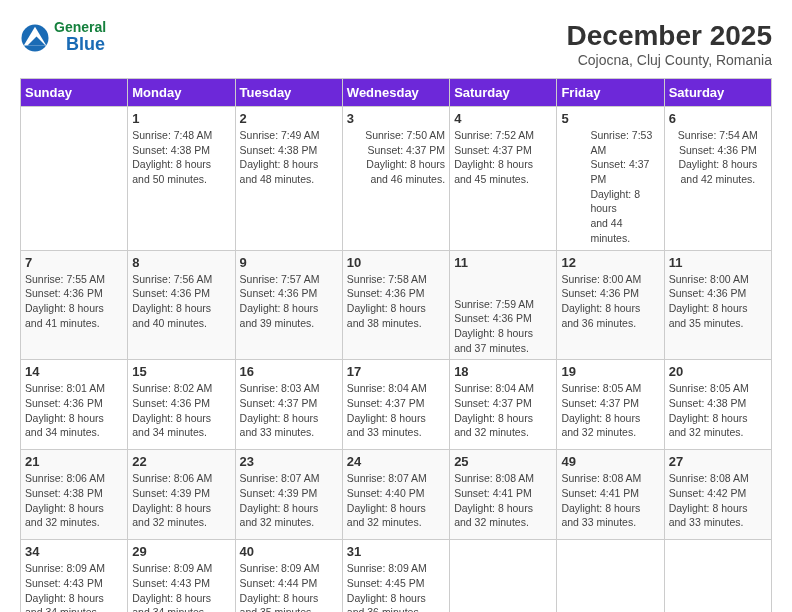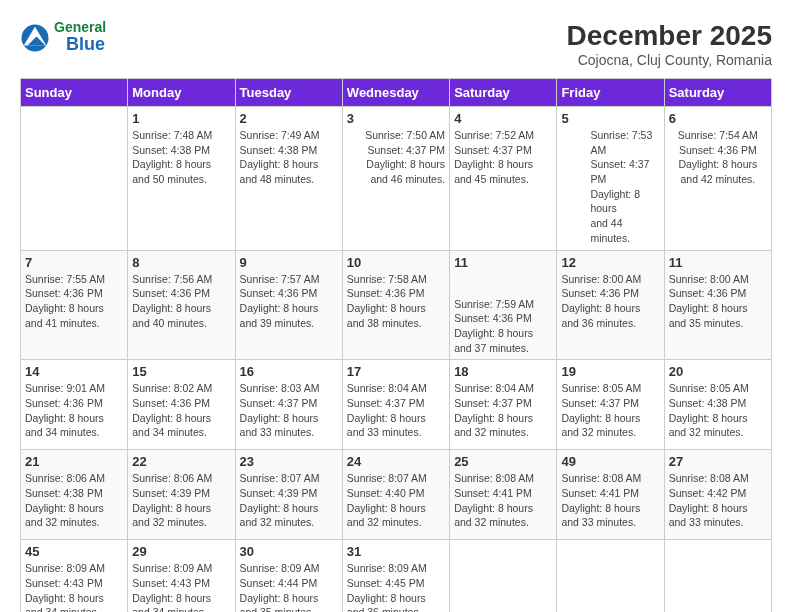--- a/index.html
+++ b/index.html
@@ -220,21 +220,21 @@
           <span class="day-number">11</span>
           <div class="day-info" style="white-space: pre-line;">Sunrise: 8:00 AM
 Sunset: 4:36 PM
 Daylight: 8 hours
 and 35 minutes.</div>
         </td>
       </tr>
       <tr>
         <td>
           <span class="day-number">14</span>
-          <div class="day-info" style="white-space: pre-line;">Sunrise: 9:01 AM
+          <div class="day-info" style="white-space: pre-line;">Sunrise: 8:01 AM
 Sunset: 4:36 PM
 Daylight: 8 hours
 and 34 minutes.</div>
         </td>
         <td>
           <span class="day-number">15</span>
           <div class="day-info" style="white-space: pre-line;">Sunrise: 8:02 AM
 Sunset: 4:36 PM
 Daylight: 8 hours
 and 34 minutes.</div>
@@ -321,35 +321,35 @@
         <td>
           <span class="day-number">27</span>
           <div class="day-info" style="white-space: pre-line;">Sunrise: 8:08 AM
 Sunset: 4:42 PM
 Daylight: 8 hours
 and 33 minutes.</div>
         </td>
       </tr>
       <tr>
         <td>
-          <span class="day-number">45</span>
+          <span class="day-number">34</span>
           <div class="day-info" style="white-space: pre-line;">Sunrise: 8:09 AM
 Sunset: 4:43 PM
 Daylight: 8 hours
 and 34 minutes.</div>
         </td>
         <td>
           <span class="day-number">29</span>
           <div class="day-info" style="white-space: pre-line;">Sunrise: 8:09 AM
 Sunset: 4:43 PM
 Daylight: 8 hours
 and 34 minutes.</div>
         </td>
         <td>
-          <span class="day-number">30</span>
+          <span class="day-number">40</span>
           <div class="day-info" style="white-space: pre-line;">Sunrise: 8:09 AM
 Sunset: 4:44 PM
 Daylight: 8 hours
 and 35 minutes.</div>
         </td>
         <td>
           <span class="day-number">31</span>
           <div class="day-info" style="white-space: pre-line;">Sunrise: 8:09 AM
 Sunset: 4:45 PM
 Daylight: 8 hours

